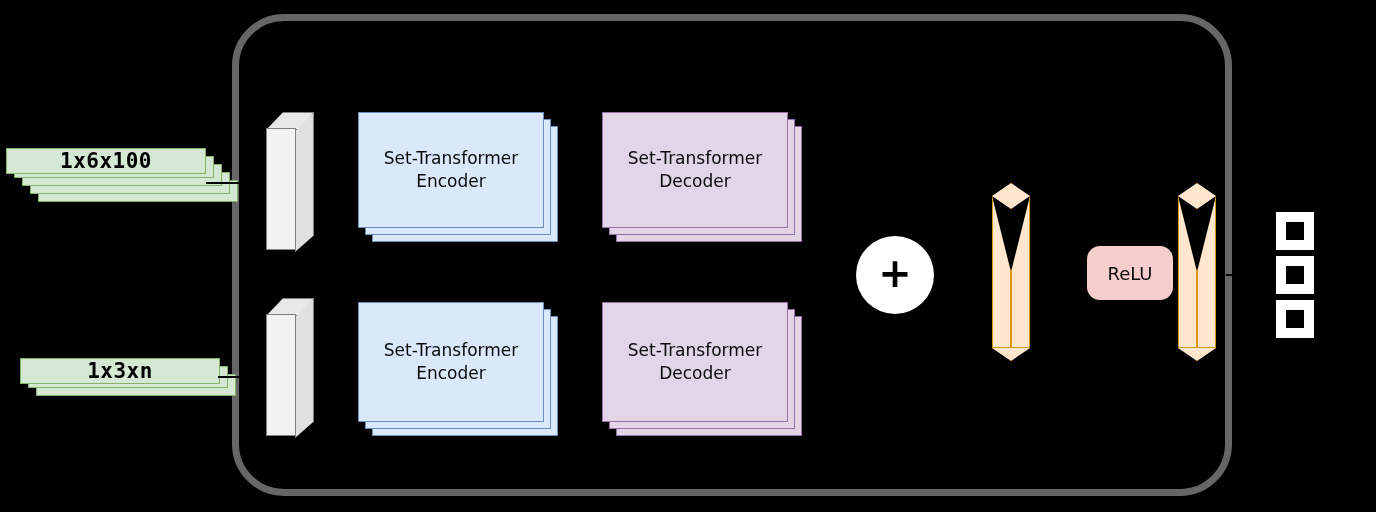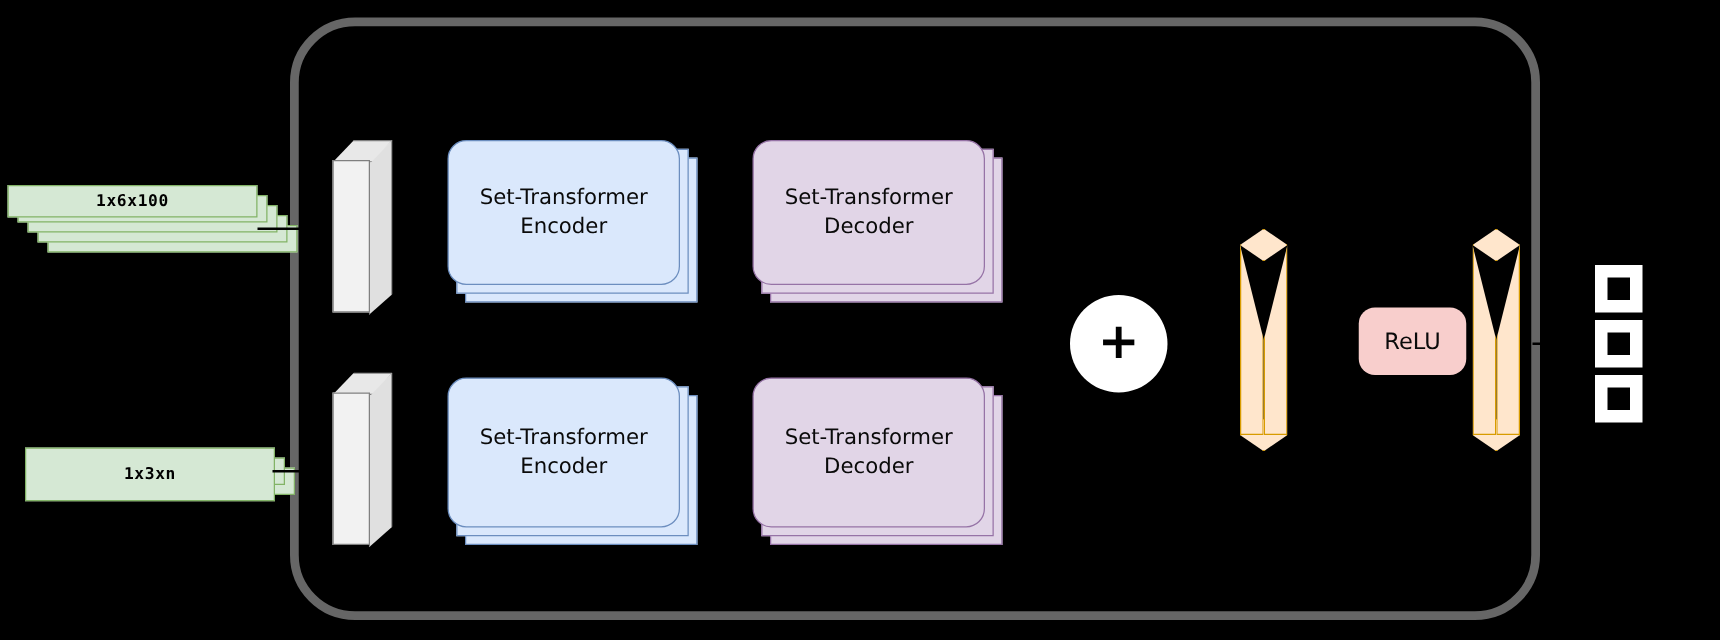--- a/index.html
+++ b/index.html
@@ -39,21 +39,21 @@
     border: 1px solid #82b366;
     box-sizing: border-box;
   }
   .input-sheet.front {
     display: flex;
     align-items: center;
     justify-content: center;
   }
   .input-label {
     font-family: "DejaVu Sans Mono", monospace;
-    font-size: 13px;
+    font-size: 21px;
     font-weight: 700;
     color: #000000;
     letter-spacing: 0.5px;
     white-space: nowrap;
   }
 
   
   .connector {
     position: absolute;
     background: #000000;
@@ -107,21 +107,20 @@
     border-width: 1px;
     border-style: solid;
   }
   .card.front {
     display: flex;
     flex-direction: column;
     align-items: center;
     justify-content: center;
     text-align: center;
     line-height: 1.38;
-    border-radius: 15px;
   }
   .card-text {
     font-family: "DejaVu Sans", sans-serif;
     font-size: 17px;
     font-weight: 500;
     color: #0a0a0a;
     white-space: nowrap;
   }
   .enc { background: #dae8fc; border-color: #6c8ebf; }
   .dec { background: #e1d5e7; border-color: #9673a6; }
@@ -223,21 +222,21 @@
     <div class="input-sheet" style="left:8px;  top:8px;  width:200px; height:22px;"></div>
     <div class="input-sheet front" style="left:0px; top:0px; width:200px; height:26px;">
       <span class="input-label">1x6x100</span>
     </div>
   </div>
   <div class="connector" style="left:206px; top:182px; width:36px;"></div>
 
   <div class="input-stack" style="left:20px; top:358px; width:220px; height:44px;">
     <div class="input-sheet" style="left:16px; top:16px; width:200px; height:22px;"></div>
     <div class="input-sheet" style="left:8px;  top:8px;  width:200px; height:22px;"></div>
-    <div class="input-sheet front" style="left:0px; top:0px; width:200px; height:43px;">
+    <div class="input-sheet front" style="left:0px; top:0px; width:200px; height:26px;">
       <span class="input-label">1x3xn</span>
     </div>
   </div>
   <div class="connector" style="left:218px; top:376px; width:26px;"></div>
 
   <div class="slab3d" style="left:266px; top:112px; width:48px; height:140px;">
     <div class="slab-side"></div>
     <div class="slab-top"></div>
     <div class="slab-front"></div>
   </div>

